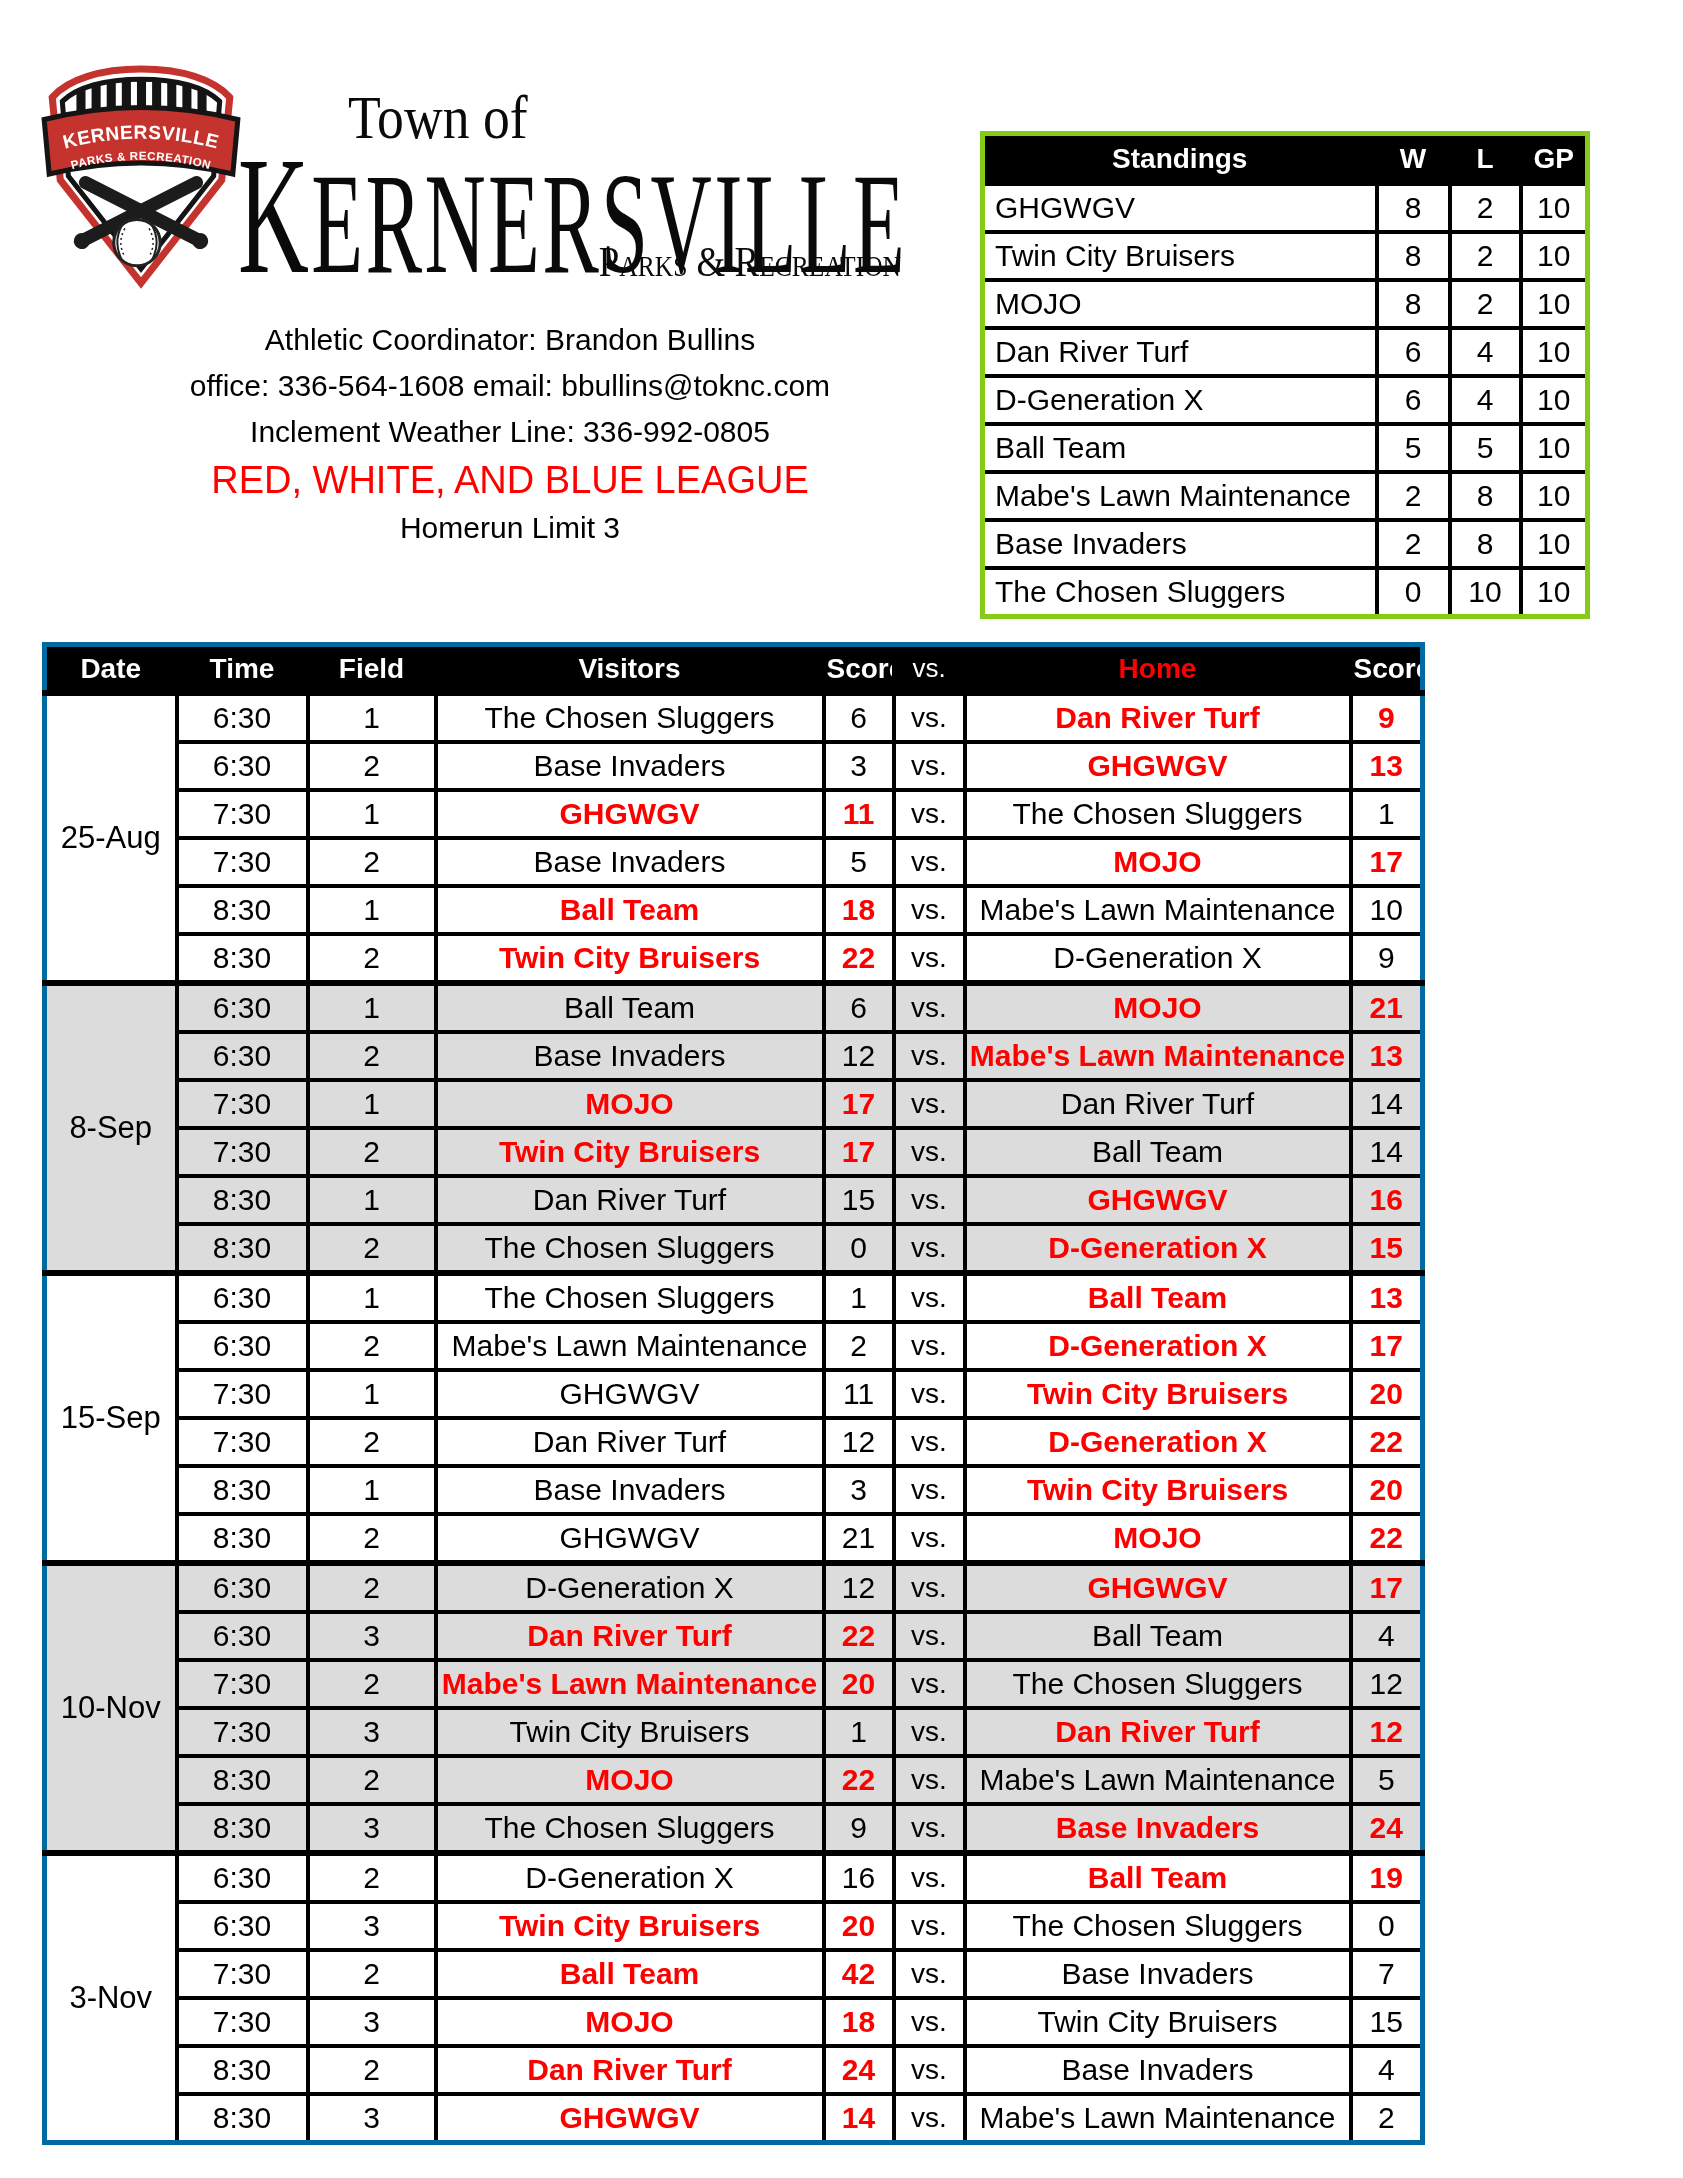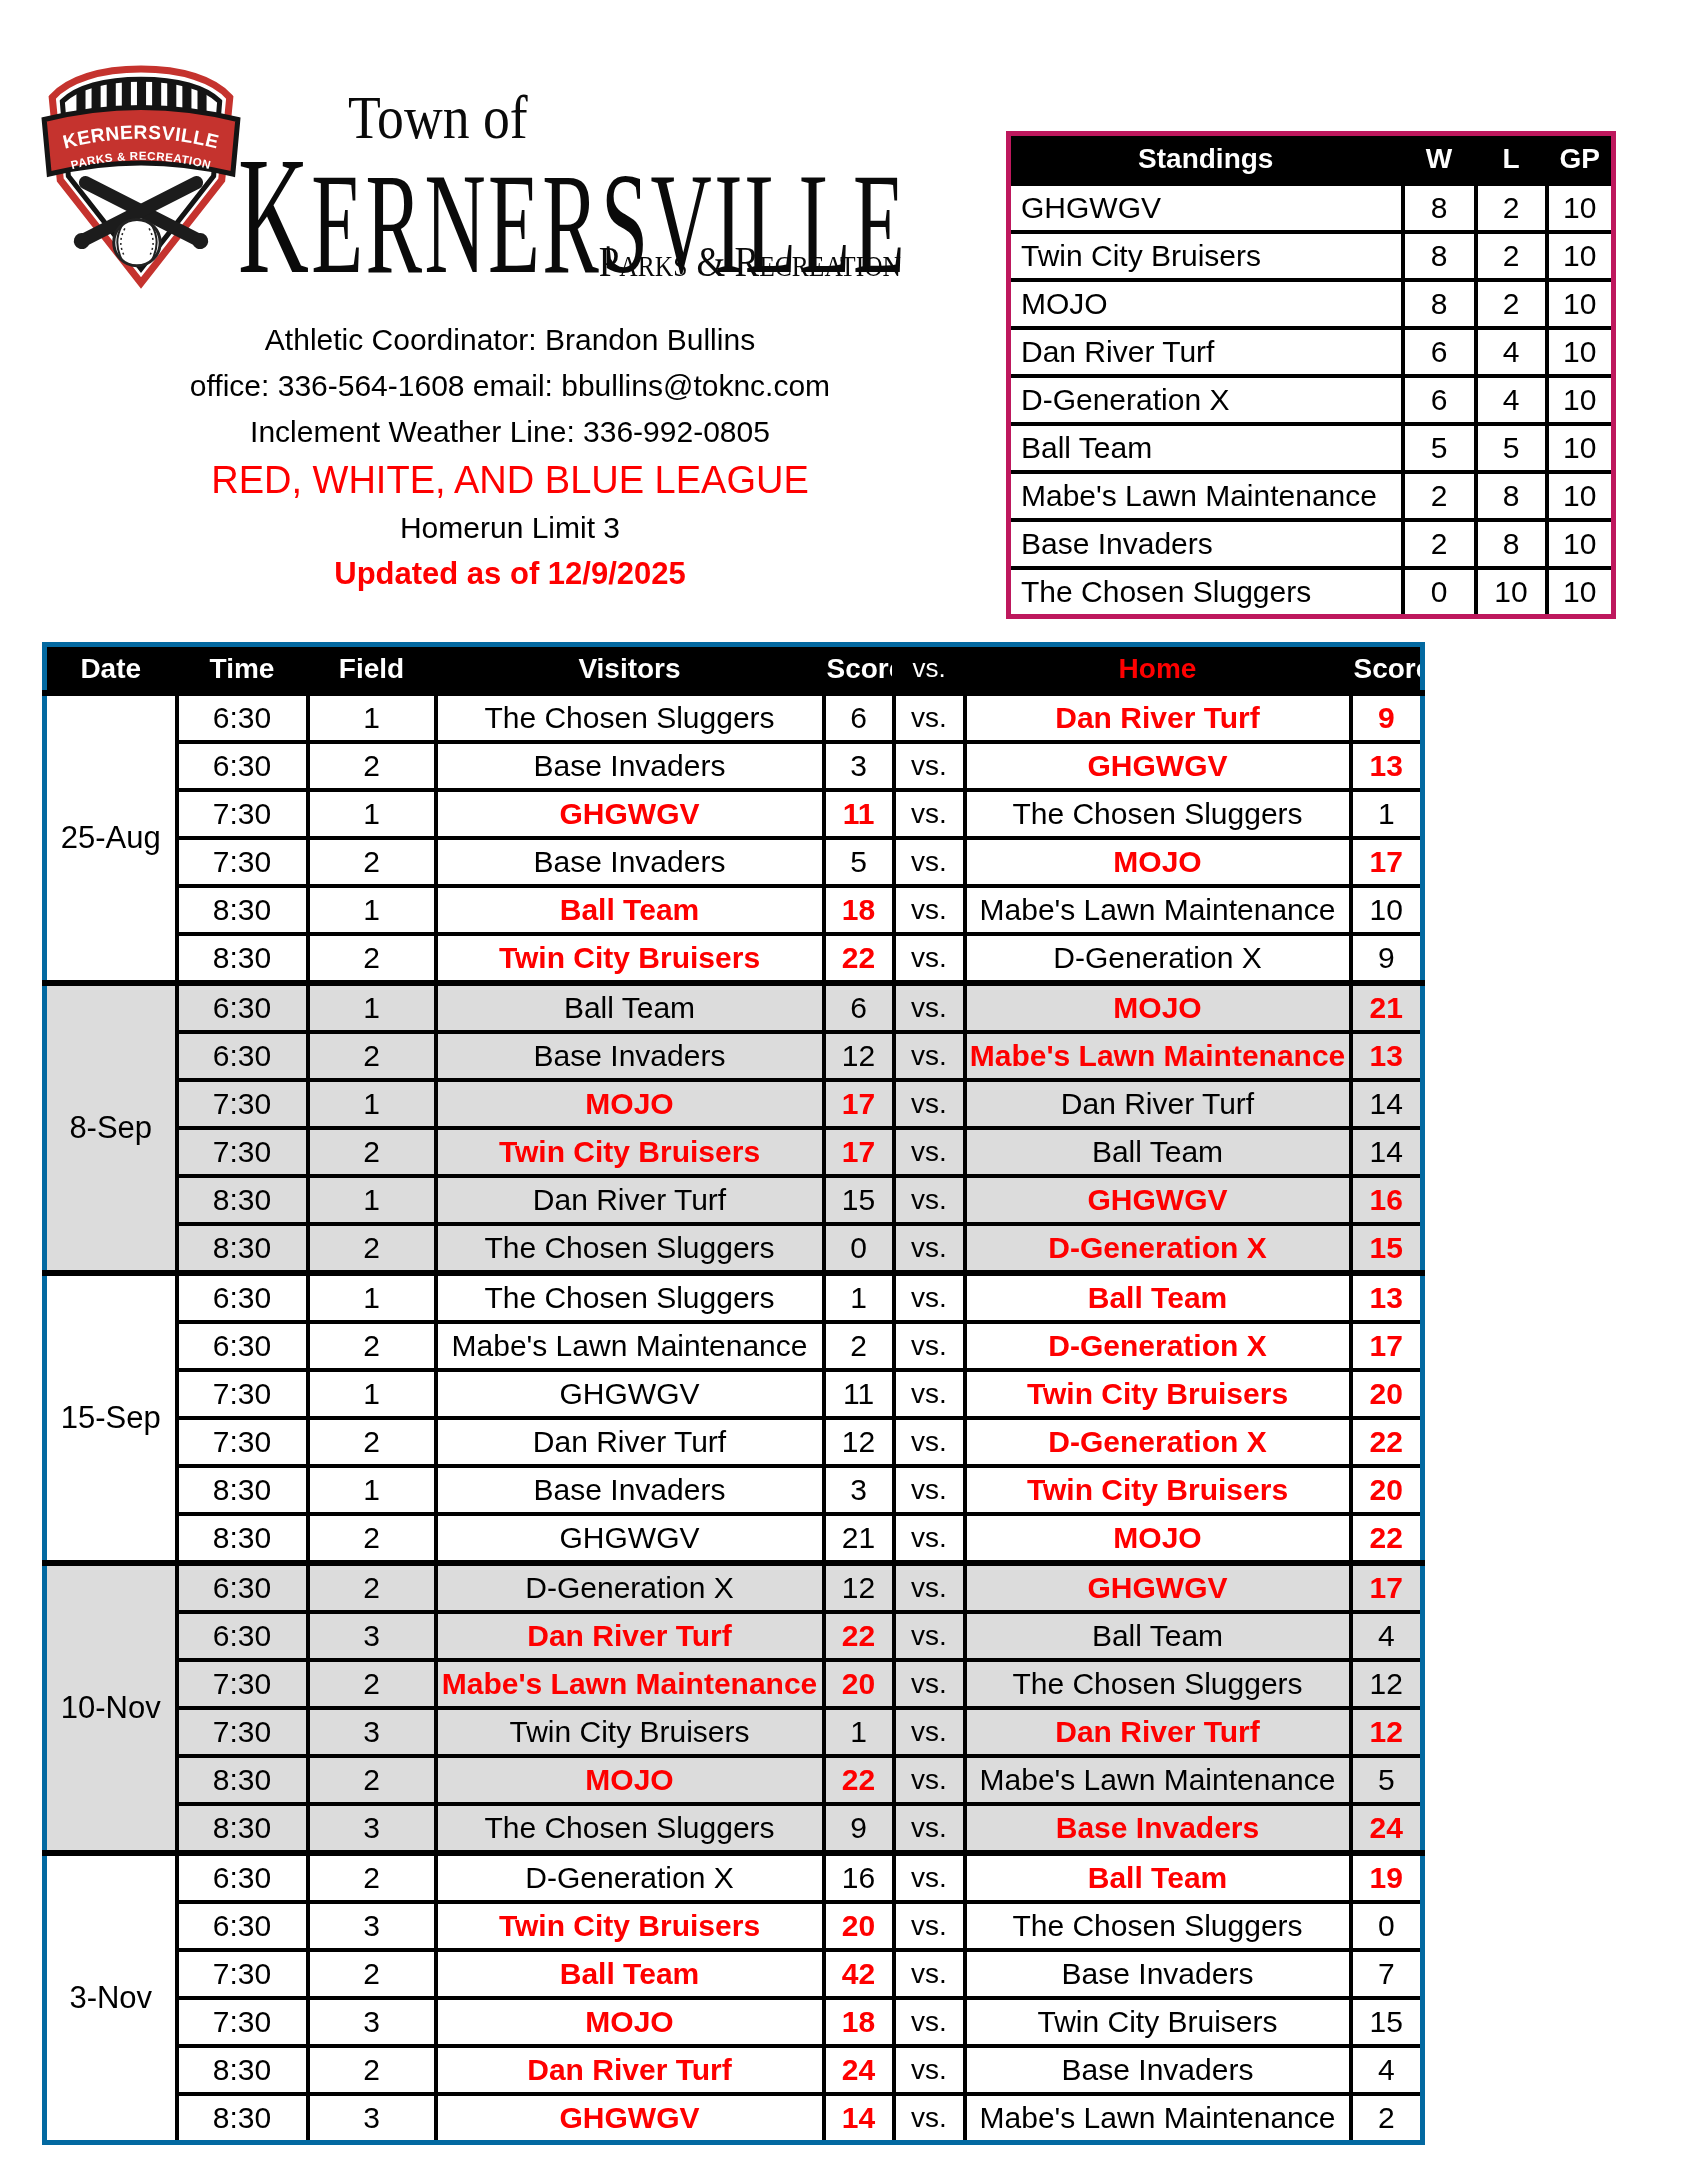--- a/index.html
+++ b/index.html
@@ -28,21 +28,21 @@
   
   .info{position:absolute;left:109px;top:317px;width:802px;text-align:center;}
   .info .line{font-size:30px;line-height:46px;color:#000;}
   .info .league{font-size:38px;line-height:50px;font-weight:normal;color:#fe0000;}
   .info .updated{font-size:31px;line-height:46px;font-weight:bold;color:#fe0000;}
   
   table{border-collapse:collapse;table-layout:fixed;position:absolute;}
   th,td{border:4px solid #000;overflow:hidden;white-space:nowrap;}
   thead th{background:#000;color:#fff;font-weight:bold;font-size:28px;}
   
-  .standings{left:1006px;top:131px;width:606px;border:5px solid #be185d;}
+  .standings{left:980px;top:131px;width:606px;border:5px solid #84cc16;}
   .standings th{height:44px;}
   .standings td{height:42px;font-size:30px;text-align:center;background:#fff;}
   .standings td.team{text-align:left;padding-left:10px;}
   
   .schedule{left:42px;top:642px;width:1378px;border:5px solid #0369a1;}
   .schedule thead th{height:41px;}
   .schedule thead th.home-h{color:#fe0000;}
   .schedule thead th.vs-h{font-weight:normal;font-size:26px;}
   .schedule td{height:42px;font-size:30px;text-align:center;background:#fff;}
   .schedule td.vs{font-size:28px;}
@@ -109,21 +109,20 @@
   <div class="title-town">Town of</div>
   <div class="title-kern">KERNERSVILLE</div>
   <div class="title-sub">Parks &amp; Recreation</div>
 
   <div class="info">
     <div class="line">Athletic Coordinator: Brandon Bullins</div>
     <div class="line">office: 336-564-1608 email: bbullins@toknc.com</div>
     <div class="line">Inclement Weather Line: 336-992-0805</div>
     <div class="league">RED, WHITE, AND BLUE LEAGUE</div>
     <div class="line">Homerun Limit 3</div>
-    <div class="updated">Updated as of 12/9/2025</div>
   </div>
 
   <table class="standings">
     <colgroup>
       <col style="width:394px">
         <col style="width:73px">
         <col style="width:71px">
         <col style="width:67px">
     </colgroup>
     <thead>

